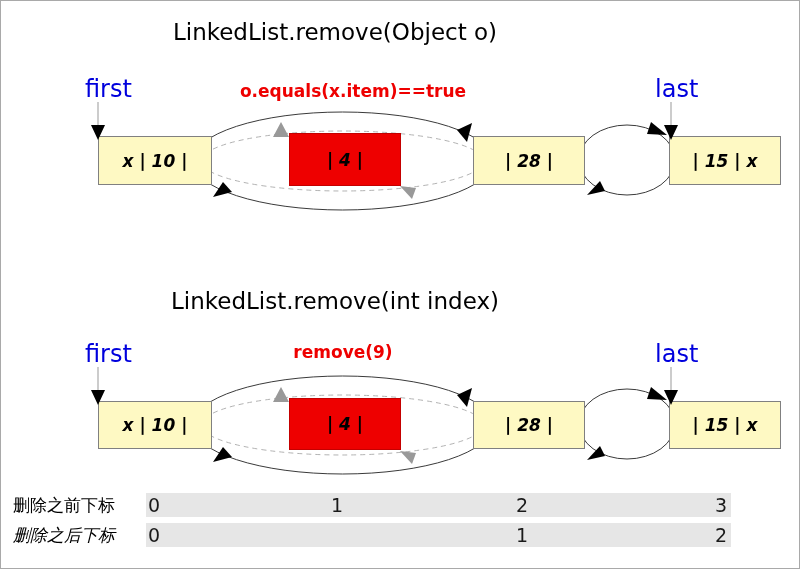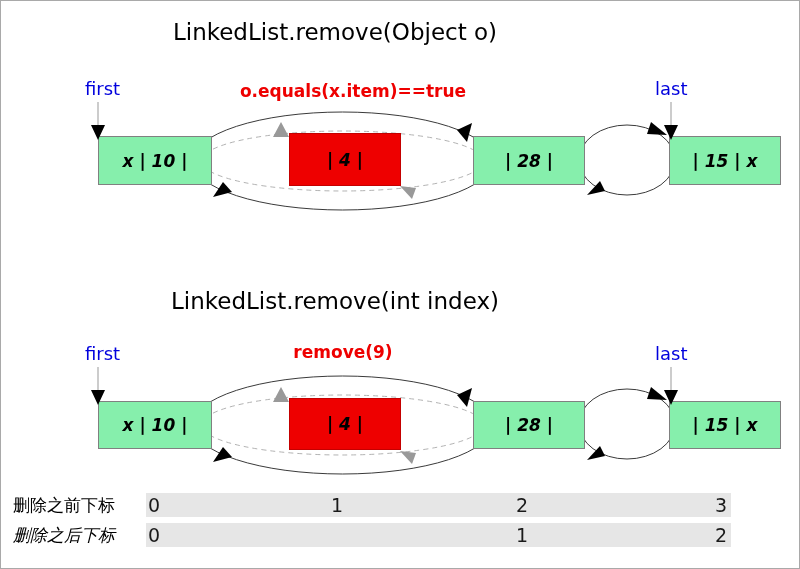--- a/index.html
+++ b/index.html
@@ -11,28 +11,28 @@
   .layer{position:absolute;left:0;top:0;width:800px;height:569px;pointer-events:none;}
   .curves{z-index:1;}
   .boxes{z-index:2;}
   .arrows{z-index:3;}
   .labels{z-index:4;}
   .title{
     position:absolute;left:0;width:668px;text-align:center;
     font-size:23px;line-height:28px;color:#000;
   }
   .ptr-label{
-    position:absolute;font-size:18px;line-height:22px;color:var(--label-blue,#0000dd);
+    position:absolute;font-size:24px;line-height:22px;color:var(--label-blue,#0000dd);
   }
   .annot{
     position:absolute;transform:translateX(-50%);white-space:nowrap;
     font-size:17px;font-weight:bold;color:var(--accent-red,#ee0000);
   }
   .node{
-    position:absolute;background:#86efac;border:1px solid var(--box-border,#808080);
+    position:absolute;background:#fef9c3;border:1px solid var(--box-border,#808080);
     box-sizing:border-box;text-align:center;
     font-size:17px;font-weight:bold;font-style:italic;color:#000;
     display:flex;align-items:center;justify-content:center;white-space:nowrap;
   }
   .node.red{
     background:var(--accent-red,#ee0000);border-color:#c40000;z-index:3;
   }
   .strip{
     position:absolute;left:145px;width:585px;height:24px;
     background:var(--strip-bg,#e6e6e6);

